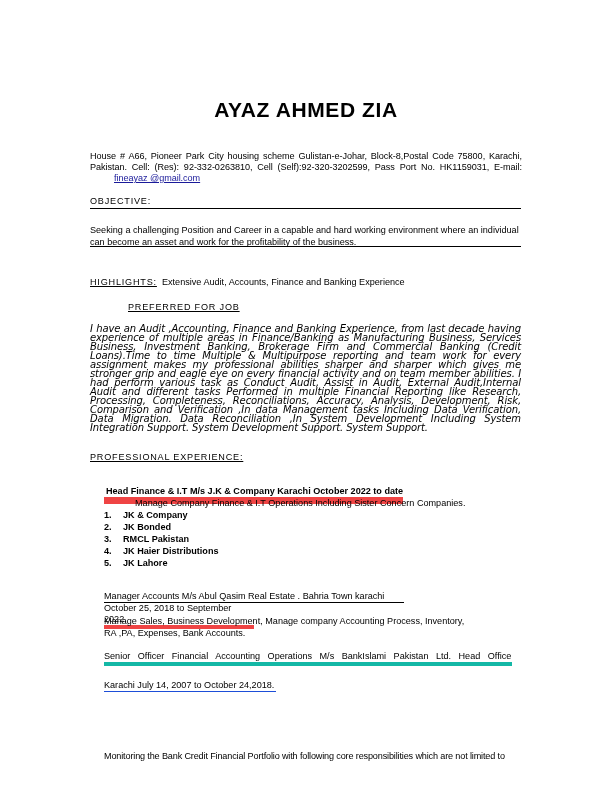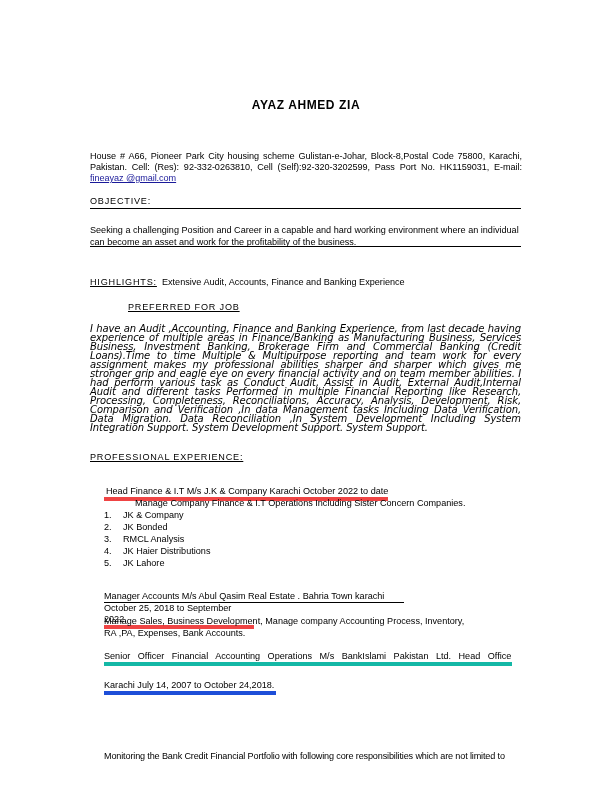--- a/index.html
+++ b/index.html
@@ -1,20 +1,20 @@
 <!DOCTYPE html>
 <html><head>
 <meta charset="utf-8">
 <style>
   html, body { margin:0; padding:0; background:#ffffff; }
   body { width:612px; height:792px; position:relative; overflow:hidden; color:#000; font-family:"Liberation Sans", sans-serif; }
   .abs { position:absolute; }
-  .title { left:0; width:612px; top:98px; text-align:center; font-weight:bold; font-size:12px; letter-spacing:0.6px; }
+  .title { left:0; width:612px; top:98px; text-align:center; font-weight:bold; font-size:21px; letter-spacing:0.6px; }
   .contact { left:90px; top:151px; width:432px; font-size:9.1px; line-height:11px; text-align:justify; letter-spacing:-0.05px; }
-  .contact a { color:#1a1a9a; text-decoration:underline; }
+  .contact a { color:#1a1a9a; text-decoration:underline;margin-left:24px; }
   .sec { left:90px; font-size:9.1px; letter-spacing:0.8px; }
   .u { text-decoration:underline; }
   .rule { left:90px; width:431px; height:0; border-top:1px solid #000; }
   .para { left:90px; width:431px; font-size:9.1px; line-height:11.2px; }
   .italic { left:90px; width:431px; font-family:"DejaVu Sans", sans-serif; font-style:italic; font-size:10px; line-height:9px; text-align:justify; letter-spacing:-0.1px; }
   .job { font-size:9.1px; line-height:12px; }
   .list { left:104px; font-size:9.1px; line-height:12.1px; }
   .list .num { display:inline-block; width:19px; }
 </style>
 </head>
@@ -29,30 +29,30 @@
 <div class="abs para" style="top:224px; line-height:12px;">Seeking a challenging Position and Career in a capable and hard working environment where an individual can become an asset and work for the profitability of the business.</div>
 <div class="abs rule" style="top:246px;"></div>
 
 <div class="abs" style="left:90px; top:277px; font-size:9.1px;"><span class="u" style="letter-spacing:0.8px;">HIGHLIGHTS:</span>&nbsp; <span>Extensive Audit, Accounts, Finance and Banking Experience</span></div>
 
 <div class="abs sec u" style="top:302px;margin-left:38px;">PREFERRED FOR JOB</div>
 <div class="abs italic" style="top:324px;">I have an Audit ,Accounting, Finance and Banking Experience, from last decade having experience of multiple areas in Finance/Banking  as Manufacturing Business, Services Business, Investment Banking, Brokerage Firm and Commercial Banking (Credit Loans).Time to time Multiple &amp; Multipurpose reporting and team work for every assignment makes my professional abilities sharper and sharper which gives me stronger grip and eagle eye on every financial activity and on team member abilities. I had  perform various task as Conduct Audit, Assist in Audit, External Audit,Internal Audit and different tasks Performed in multiple Financial Reporting like Research, Processing, Completeness, Reconciliations, Accuracy, Analysis, Development, Risk, Comparison  and Verification ,In data Management tasks Including   Data Verification, Data Migration. Data Reconciliation ,In System Development Including System Integration Support. System Development Support. System Support.</div>
 
 <div class="abs sec u" style="top:452px;">PROFESSIONAL EXPERIENCE:</div>
 
-<div class="abs job" style="left:104px; top:486px; padding-left:2px; border-bottom:4px solid #ef4444; line-height:11px;">Head Finance &amp; I.T M/s J.K &amp; Company Karachi  October 2022 to date</div>
+<div class="abs job" style="left:104px; top:486px; padding-left:2px; border-bottom:7px solid #ef4444; line-height:11px;font-weight:bold;">Head Finance &amp; I.T M/s J.K &amp; Company Karachi  October 2022 to date</div>
 <div class="abs job" style="left:104px; top:497px;padding-left:31px;">Manage Company Finance &amp; I.T Operations Including Sister Concern Companies.</div>
-<div class="abs list" style="top:509px;">
+<div class="abs list" style="top:509px;font-weight:bold;">
   <div><span class="num">1.</span><span>JK &amp; Company</span></div>
   <div><span class="num">2.</span><span>JK Bonded</span></div>
-  <div><span class="num">3.</span><span>RMCL Analysis</span></div>
+  <div><span class="num">3.</span><span>RMCL Pakistan</span></div>
   <div><span class="num">4.</span><span>JK Haier Distributions</span></div>
   <div><span class="num">5.</span><span>JK Lahore</span></div>
 </div>
 
 <div class="abs job" style="left:104px; top:591px; width:300px; border-bottom:1px solid #000; line-height:11px;">Manager Accounts  M/s Abul Qasim Real Estate . Bahria Town karachi</div>
 <div class="abs job" style="left:104px; top:603px; width:150px; border-bottom:4px solid #ef4444; line-height:11px;">October 25, 2018 to September 2022.</div>
 <div class="abs job" style="left:104px; top:615px;text-align:right;">Manage Sales, Business Development, Manage company Accounting Process, Inventory,</div>
 <div class="abs job" style="left:104px; top:627px;">RA ,PA, Expenses, Bank Accounts.</div>
 
 <div class="abs job" style="left:104px; top:631px; width:408px; border-bottom:4px solid #14b8a6; line-height:11px; white-space:pre; word-spacing:1.2px;margin-top:20px;">Senior  Officer  Financial  Accounting  Operations  M/s  BankIslami  Pakistan  Ltd.  Head  Office</div>
-<div class="abs job" style="left:104px; top:680px; width:172px; border-bottom:4px solid #1d4ed8; line-height:11px;">Karachi July 14, 2007 to October 24,2018.</div>
+<div class="abs job" style="left:104px; top:680px; width:172px; border-bottom:1px solid #1d4ed8; line-height:11px;">Karachi July 14, 2007 to October 24,2018.</div>
 <div class="abs job" style="left:104px; top:706px; white-space:nowrap; letter-spacing:-0.15px;margin-top:44px;">Monitoring the Bank Credit Financial Portfolio with following core responsibilities which are not limited to</div>
 
 </body></html>

